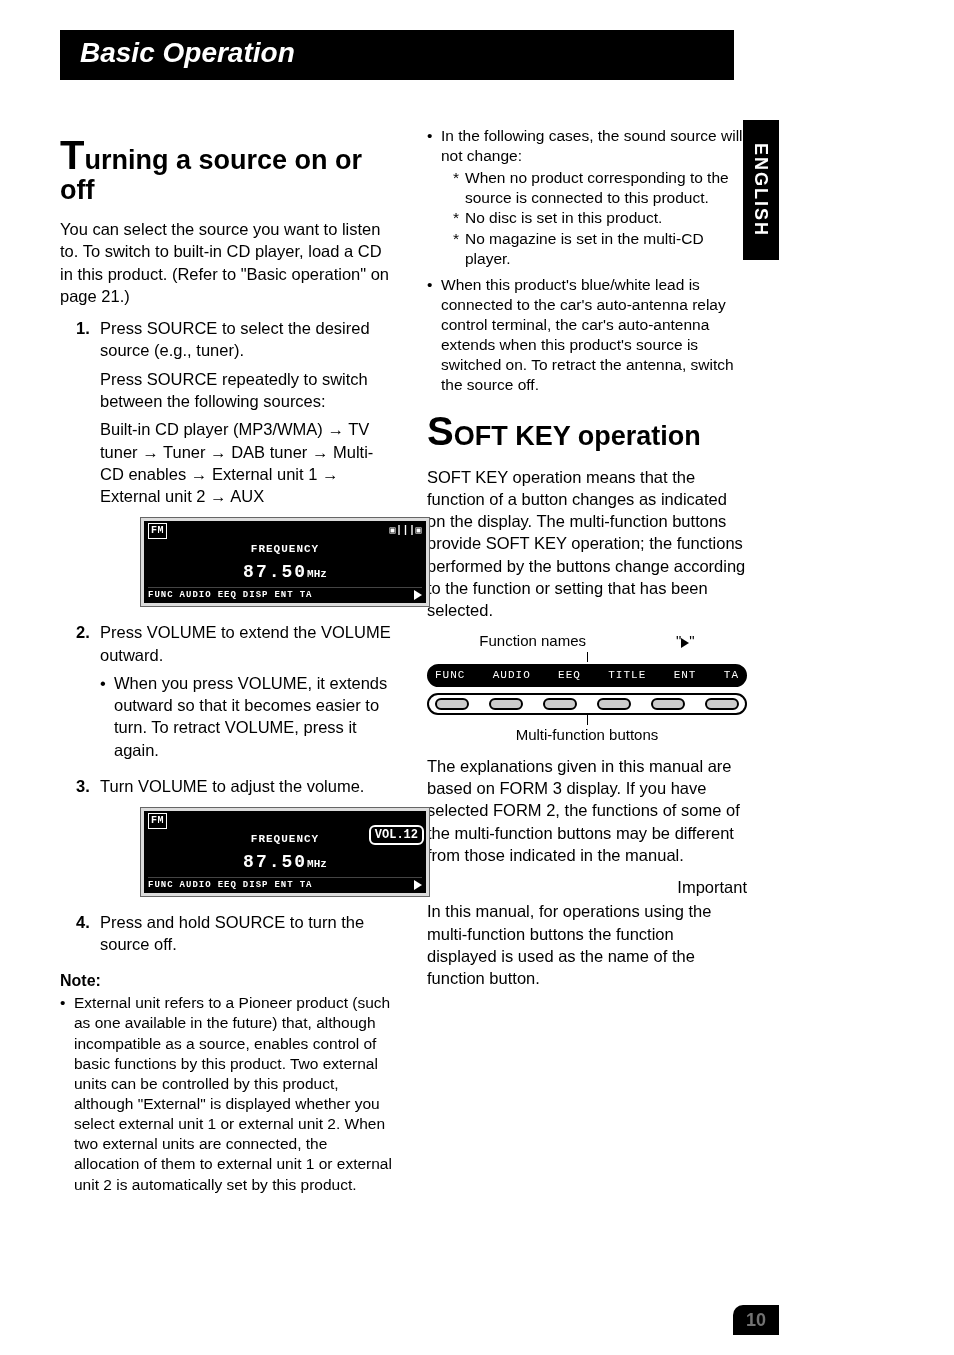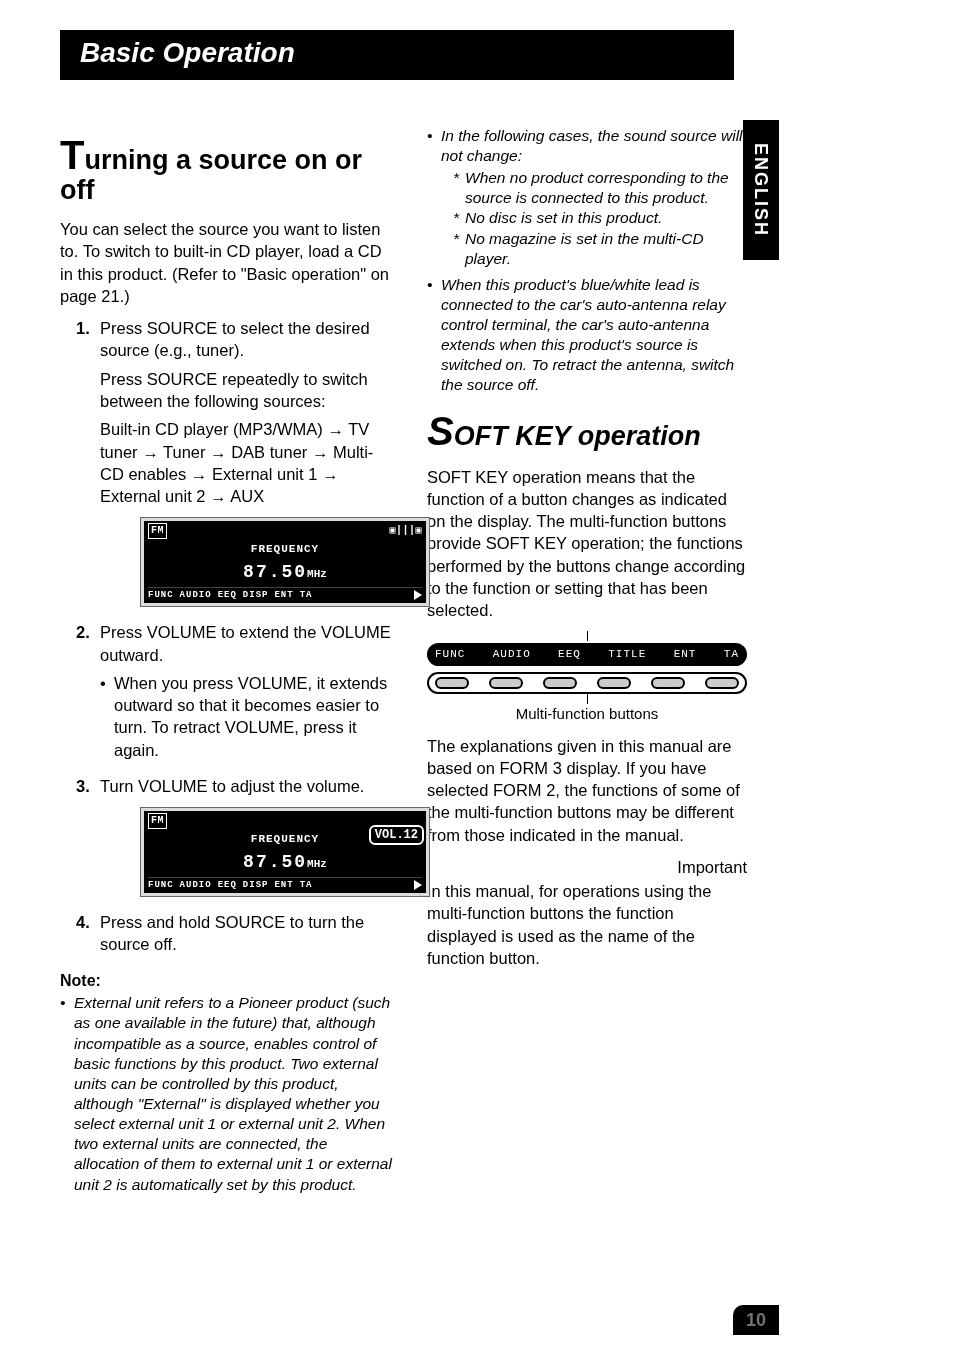--- a/index.html
+++ b/index.html
@@ -144,21 +144,20 @@
     font-weight: bold;
     font-size: 16px;
     margin-top: 8px;
   }
   ul.note-list {
     list-style: none;
     padding: 0;
     margin: 2px 0 0 0;
     font-size: 15.5px;
     line-height: 1.3;
-    font-style: italic;
   }
   ul.note-list > li {
     position: relative;
     padding-left: 14px;
     margin-bottom: 6px;
   }
   ul.note-list > li::before {
     content: "•";
     position: absolute;
     left: 0; top: 0;
@@ -406,27 +405,31 @@
           <span>In the following cases, the sound source will not change:</span>
           <div class="star-list">
             <div>When no product corresponding to the source is connected to this product.</div>
             <div>No disc is set in this product.</div>
             <div>No magazine is set in the multi-CD player.</div>
           </div>
         </li>
         <li>When this product's blue/white lead is connected to the car's auto-antenna relay control terminal, the car's auto-antenna extends when this product's source is switched on. To retract the antenna, switch the source off.</li>
       </ul>
 
-      <h1 class="src-title" style="margin-top:14px;font-style:italic;">
+      <h1 class="src-title" style="margin-top:14px;">
         <span class="big">S</span><span>OFT KEY operation</span>
       </h1>
 
       <p>SOFT KEY operation means that the function of a button changes as indicated on the display. The multi-function buttons provide SOFT KEY operation; the functions performed by the buttons change according to the function or setting that has been selected.</p>
 
       <div class="softkey-illus">
+        <div class="label-top">
+          <span>Function names</span>
+          <span>"<span class="triangle-quote"></span>"</span>
+        </div>
         <div class="connector"></div>
         <div class="bar1">
           <span>FUNC</span>
           <span>AUDIO</span>
           <span>EEQ</span>
           <span>TITLE</span>
           <span>ENT</span>
           <span>TA</span>
         </div>
         <div class="bar2">

